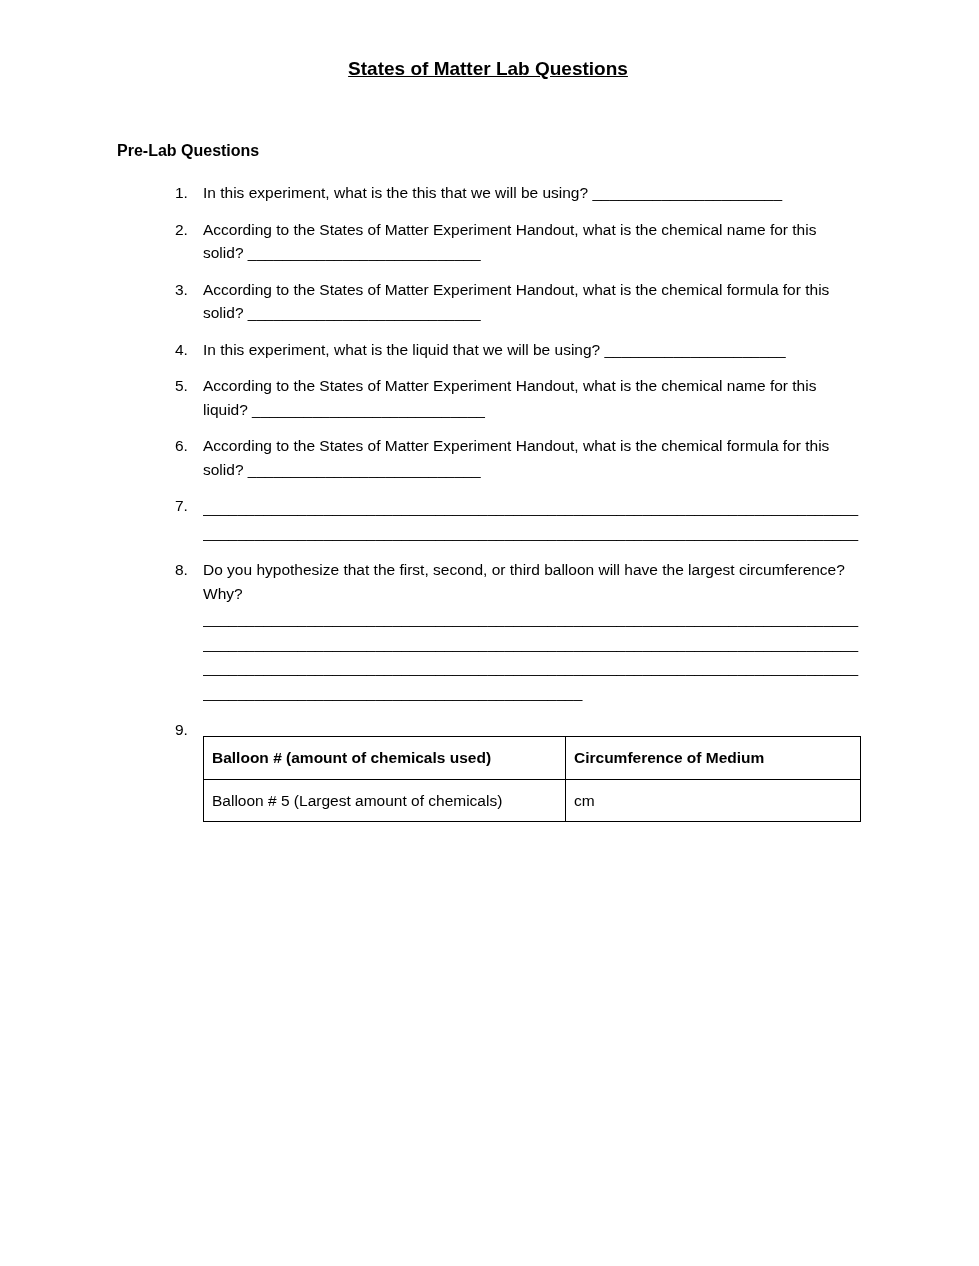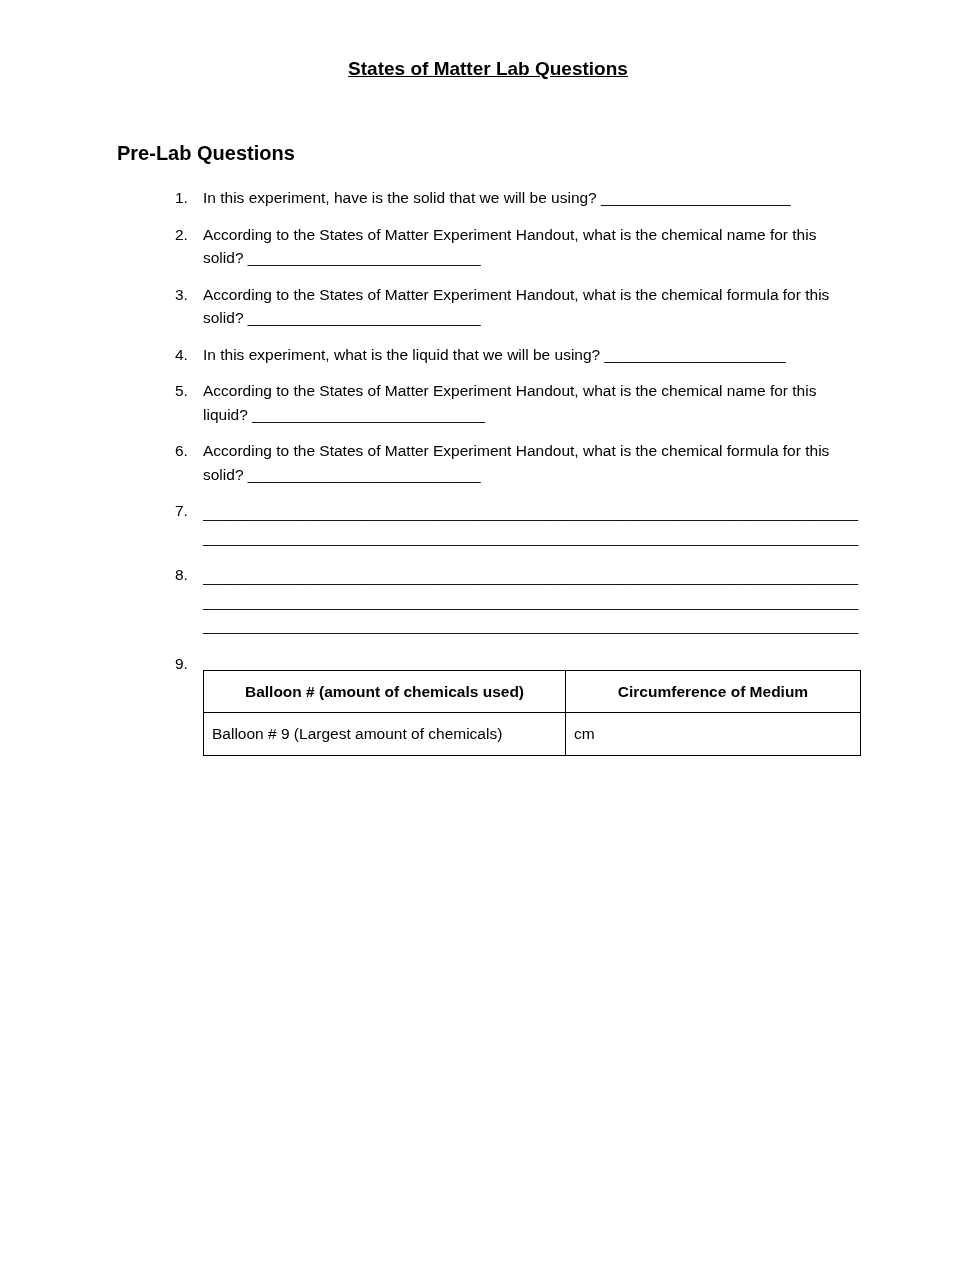--- a/index.html
+++ b/index.html
@@ -18,21 +18,21 @@
     padding: 58px 120px 0 117px;
   }
   .title {
     text-align: center;
     font-size: 19px;
     font-weight: bold;
     text-decoration: underline;
   }
   .section-heading {
     margin-top: 62px;
-    font-size: 20px;
+    font-size: 16px;
     font-weight: bold;
   }
   .questions {
     margin-top: 21px;
     padding-left: 58px;
   }
   .question {
     display: flex;
     font-size: 15.5px;
     line-height: 23.5px;
@@ -59,40 +59,40 @@
     table-layout: fixed;
   }
   table.lab-table th,
   table.lab-table td {
     border: 1px solid #000000;
     font-size: 15.5px;
     padding: 9px 8px;
     text-align: left;
     vertical-align: middle;
   }
-  table.lab-table th { font-weight: bold; text-align: center; }
+  table.lab-table th { font-weight: bold; }
   table.lab-table col.c1 { width: 362px; }
   table.lab-table col.c2 { width: 295px; }
   td.value-cell { text-align: center; }
 </style>
 </head>
 <body>
 
 <div class="page">
 
   <div class="title">States of Matter Lab Questions</div>
 
   <div class="section-heading">Pre-Lab Questions</div>
 
   <div class="questions">
 
     <div class="question">
       <div class="qnum">1.</div>
       <div class="qbody">
-        <div class="qtext">In this experiment, have is the solid that we will be using? ______________________</div>
+        <div class="qtext">In this experiment, what is the this that we will be using? ______________________</div>
       </div>
     </div>
 
     <div class="question">
       <div class="qnum">2.</div>
       <div class="qbody">
         <div class="qtext">According to the States of Matter Experiment Handout, what is the chemical name for this solid? ___________________________</div>
       </div>
     </div>
 
@@ -129,24 +129,26 @@
       <div class="qbody">
         <div class="blank-gap"></div>
         <div class="blank-line">____________________________________________________________________________</div>
         <div class="blank-line">____________________________________________________________________________</div>
       </div>
     </div>
 
     <div class="question">
       <div class="qnum">8.</div>
       <div class="qbody">
+        <div class="qtext">Do you hypothesize that the first, second, or third balloon will have the largest circumference? Why?</div>
         <div class="blank-gap"></div>
         <div class="blank-line">____________________________________________________________________________</div>
         <div class="blank-line">____________________________________________________________________________</div>
         <div class="blank-line">____________________________________________________________________________</div>
+        <div class="blank-line">____________________________________________</div>
       </div>
     </div>
 
     <div class="question">
       <div class="qnum">9.</div>
       <div class="qbody">
         <div class="qtext"></div>
         <div class="table-wrap">
           <table class="lab-table">
             <colgroup>
@@ -154,21 +156,21 @@
                 <col class="c2">
               </colgroup>
             <thead>
               <tr>
                 <th>Balloon # (amount of chemicals used)</th>
                 <th>Circumference of Medium</th>
               </tr>
             </thead>
             <tbody>
               <tr>
-                <td>Balloon # 9 (Largest amount of chemicals)</td>
+                <td>Balloon # 5 (Largest amount of chemicals)</td>
                 <td class="value-cell">cm</td>
               </tr>
             </tbody>
           </table>
         </div>
       </div>
     </div>
 
   </div>
 </div>

